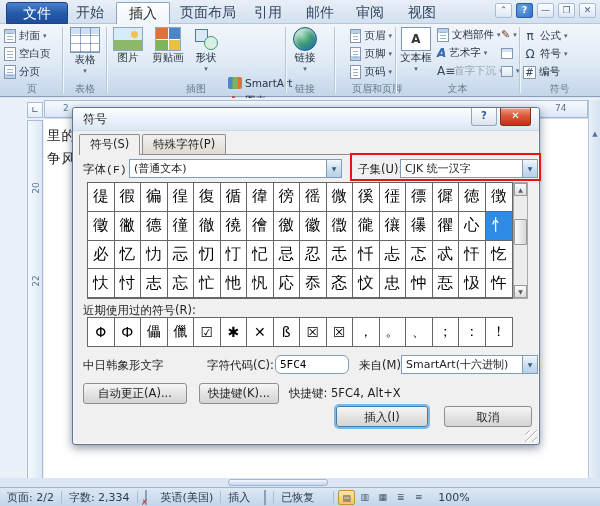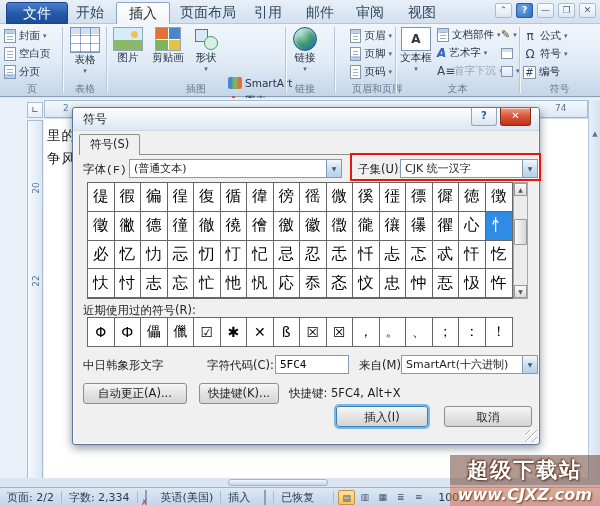--- a/index.html
+++ b/index.html
@@ -422,20 +422,21 @@
     <span class="sb-item">100%</span>
   </div>
 
   <div class="dialog">
     <div class="dlg-title">符号</div>
     <div class="dlg-help">?</div>
     <div class="dlg-close">✕</div>
 
     <div class="dlg-tabs">
       <div class="dtab on">符号(S)</div>
+      <div class="dtab">特殊字符(P)</div>
     </div>
 
     <div class="dlg-body">
 
       <div class="frow" style="left:4px; top:7px;font-family:Liberation Mono, monospace;">字体(F):</div>
       <div class="combo" style="left:50px; top:4px; width:213px;">
         <span>(普通文本)</span>
         <span class="drop">▼</span>
       </div>
       <div class="frow" style="left:279px; top:7px;">子集(U):</div>
@@ -532,35 +533,31 @@
           <div class="rec-cell">，</div>
           <div class="rec-cell">。</div>
           <div class="rec-cell">、</div>
           <div class="rec-cell">；</div>
           <div class="rec-cell">：</div>
           <div class="rec-cell">！</div>
         </div>
 
       <div class="frow" style="left:4px; top:203px;">中日韩象形文字</div>
       <div class="frow" style="left:128px; top:203px;">字符代码(C):</div>
-      <input class="textinput" style="left: 196px; top: 200px; width: 74px;" value="5FC4">
+      <input class="textinput" style="left: 196px; top: 200px; width: 74px; border-radius: 6px;" value="5FC4">
       <div class="frow" style="left:280px; top:203px;">来自(M):</div>
       <div class="combo" style="left:322px; top:200px; width:137px;">
         <span>SmartArt(十六进制)</span>
         <span class="drop">▼</span>
       </div>
 
       <div class="btn" style="left:4px; top:228px; width:104px; line-height:19px;">自动更正(A)...</div>
       <div class="btn" style="left:120px; top:228px; width:80px; line-height:19px;">快捷键(K)...</div>
       <div class="frow" style="left:210px; top:231px;">快捷键: 5FC4, Alt+X</div>
     </div>
 
     <div class="btn btn-focus" style="left:263px; top:298px; width:92px; line-height:20px;">插入(I)</div>
     <div class="btn" style="left:371px; top:298px; width:88px; line-height:20px;">取消</div>
     <div class="grip"></div>
   </div>
 
-  <div class="watermark">
-    <span class="wm1">超级下载站</span>
-    <span class="wm2">www.CJXZ.com</span>
-  </div>
 
 </div>
 
 </body></html>

